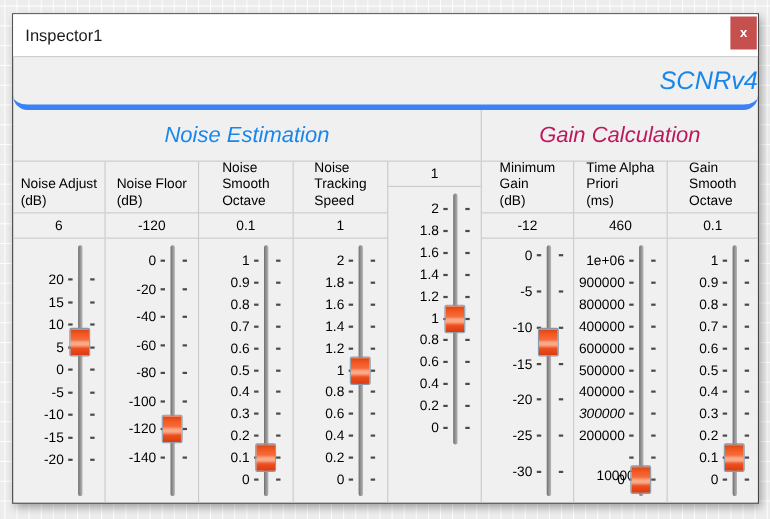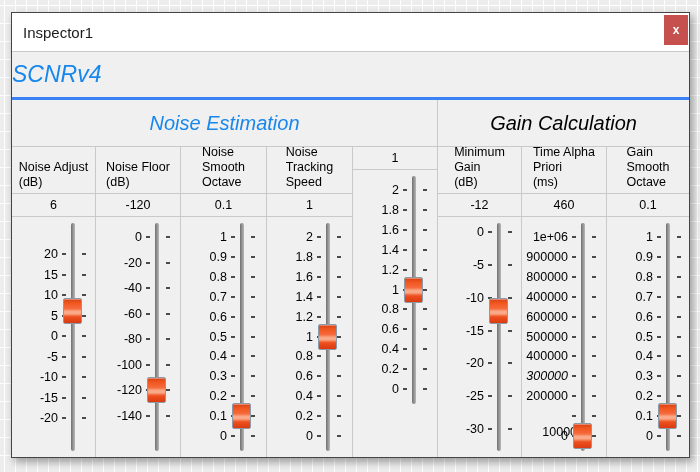--- a/index.html
+++ b/index.html
@@ -24,22 +24,23 @@
     position:relative; display:flex; align-items:center; padding-left:11px;
   }
   .titlebar .title { font-size:15px; color:#1b1b1b; }
   .close-btn {
     position:absolute; top:2px; right:1px; width:24px; height:30px;
     background:#c6504e; color:#ffffff; font-size:12px; font-weight:bold;
     display:flex; align-items:center; justify-content:center; cursor:pointer;
     border:none;
   }
   .scnr-row {
-    height:48px; display:flex; align-items:center; justify-content:flex-start;
-    border-bottom:3px solid #3b82f6;
+    height:48px; display:flex; align-items:center; justify-content:flex-end;
+    border-bottom:5px solid #3b82f6;
+    border-radius:13px;
   }
   .blue-heading { color:#1787ec; font-style:italic; }
   .scnr-row .blue-heading { font-size:23px; }
   .section-row { height:47px; display:flex; border-bottom:1px solid #c9c9c9; }
   .section-cell {
     display:flex; align-items:center; justify-content:center; font-size:20px;
   }
   .section-cell.first { width:426px; border-right:1px solid #c9c9c9; }
   .section-cell.second { flex:1; }
   .columns { display:flex; height:310px; }
@@ -87,21 +88,21 @@
 
   <div class="scnr-row">
     <span class="blue-heading" style="color: rgb(23, 135, 236);">SCNRv4</span>
   </div>
 
   <div class="section-row">
     <div class="section-cell first">
       <span class="blue-heading" style="color: rgb(23, 135, 236);">Noise Estimation</span>
     </div>
     <div class="section-cell second">
-      <span class="blue-heading" style="color: #000000;">Gain Calculation</span>
+      <span class="blue-heading" style="color: #be185d;">Gain Calculation</span>
     </div>
   </div>
 
   <div class="columns" id="columns">
       <div class="slider-column" style="width: 84px;">
         <div class="col-header">Noise Adjust
 (dB)</div>
         <div class="col-value">6</div>
         <div class="slider-panel">
           <div class="track"></div>

